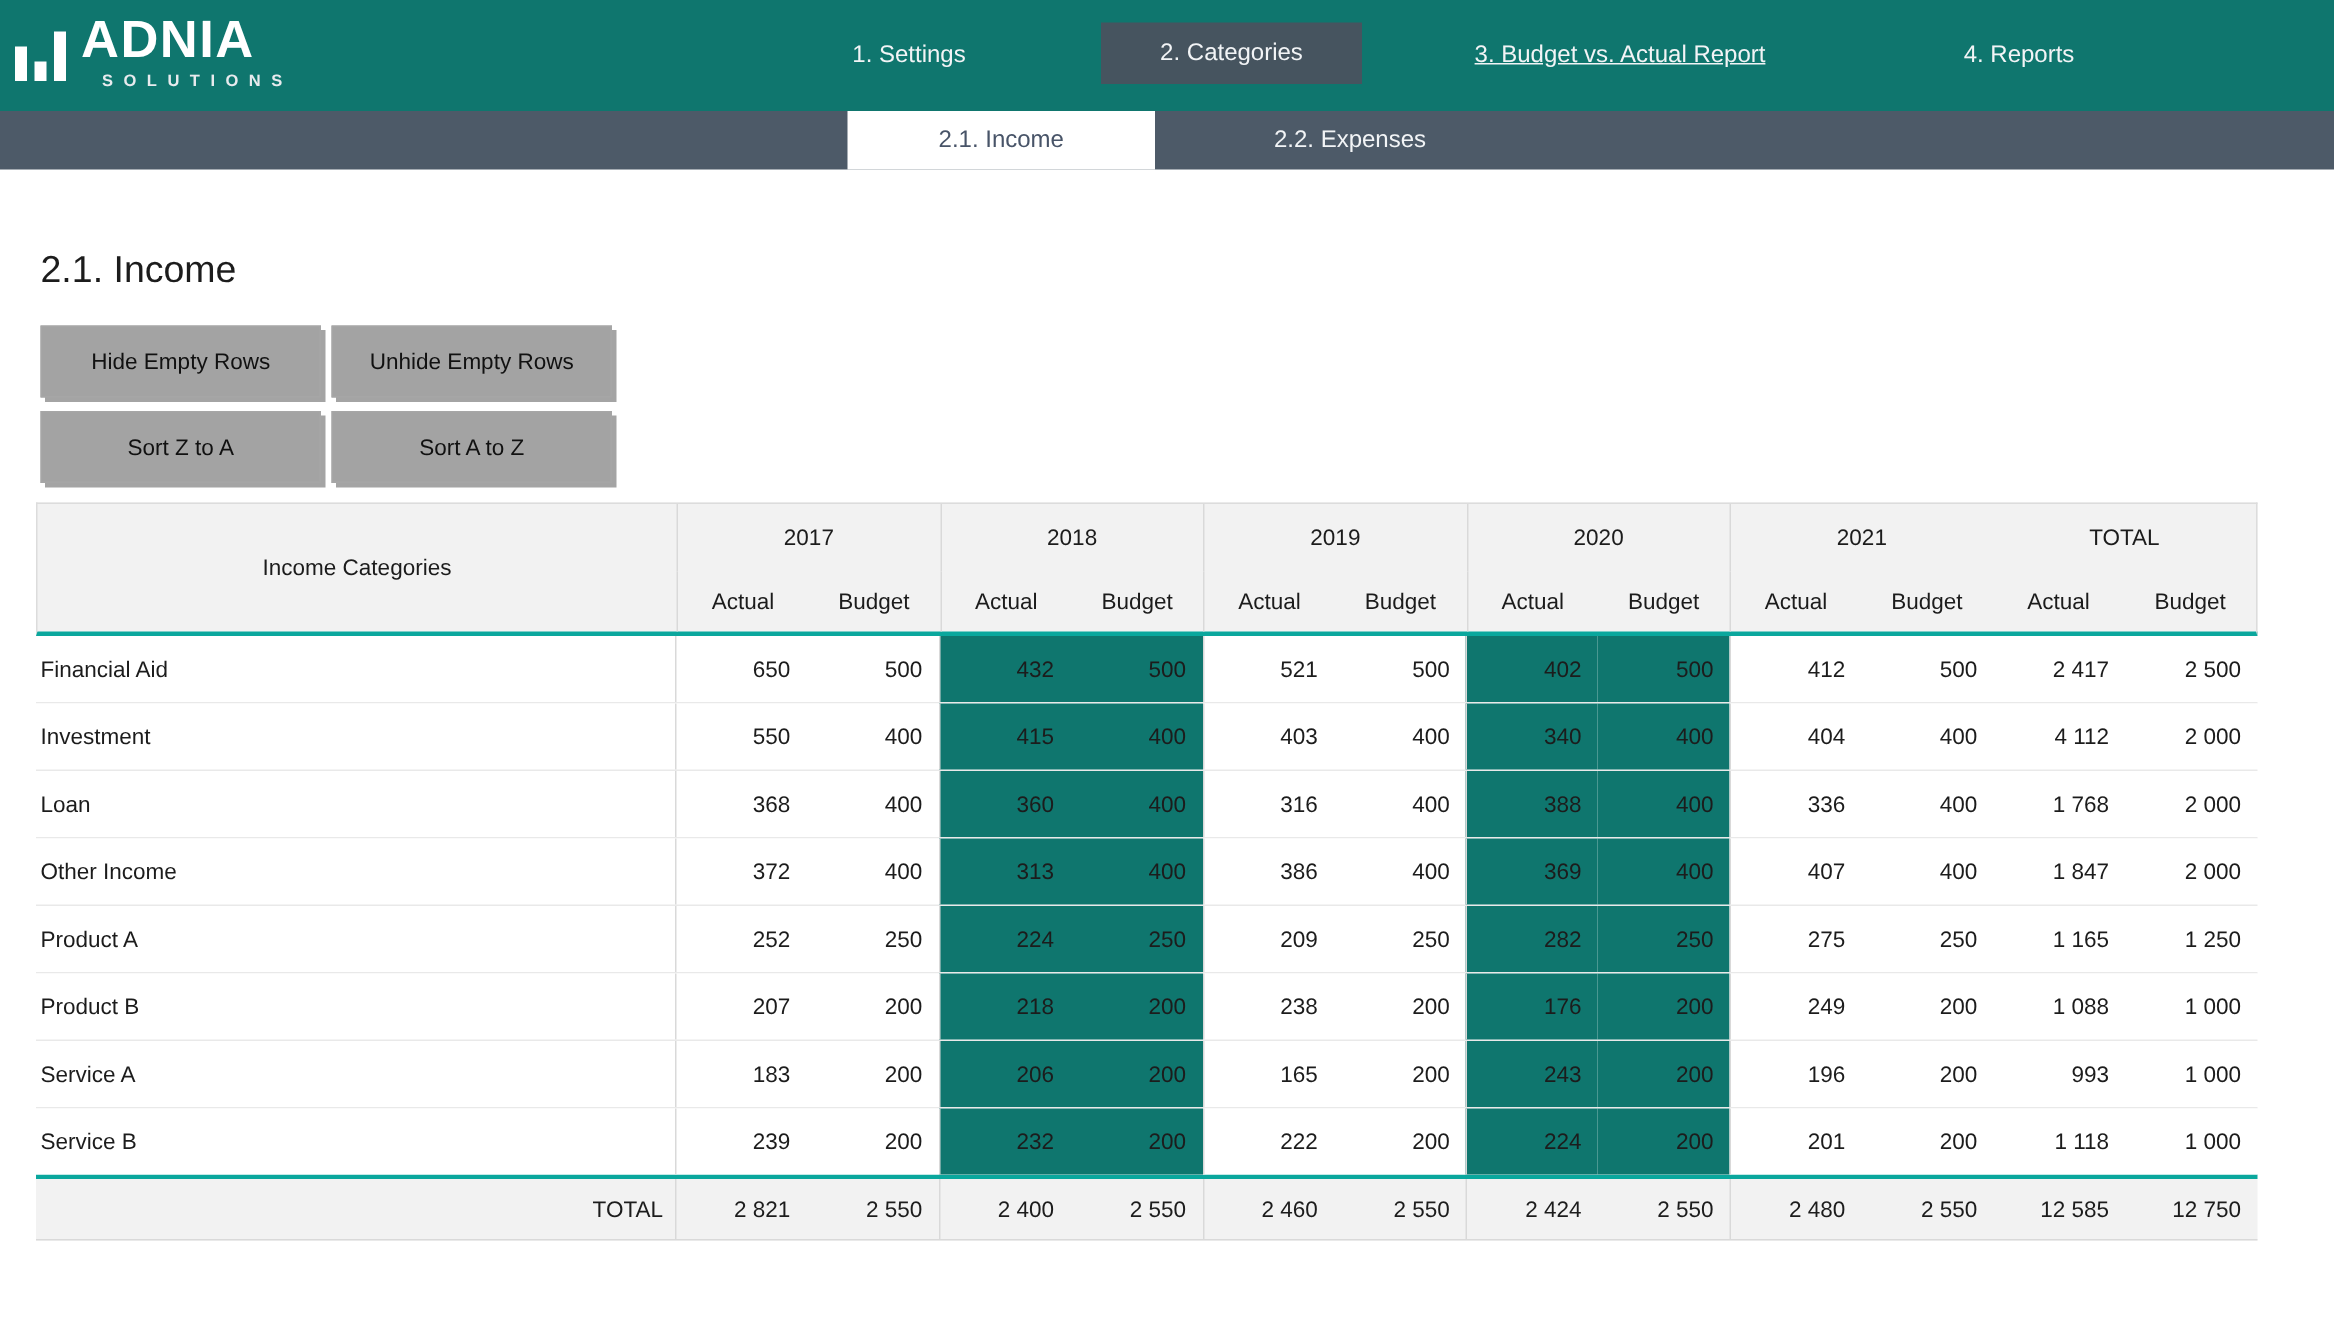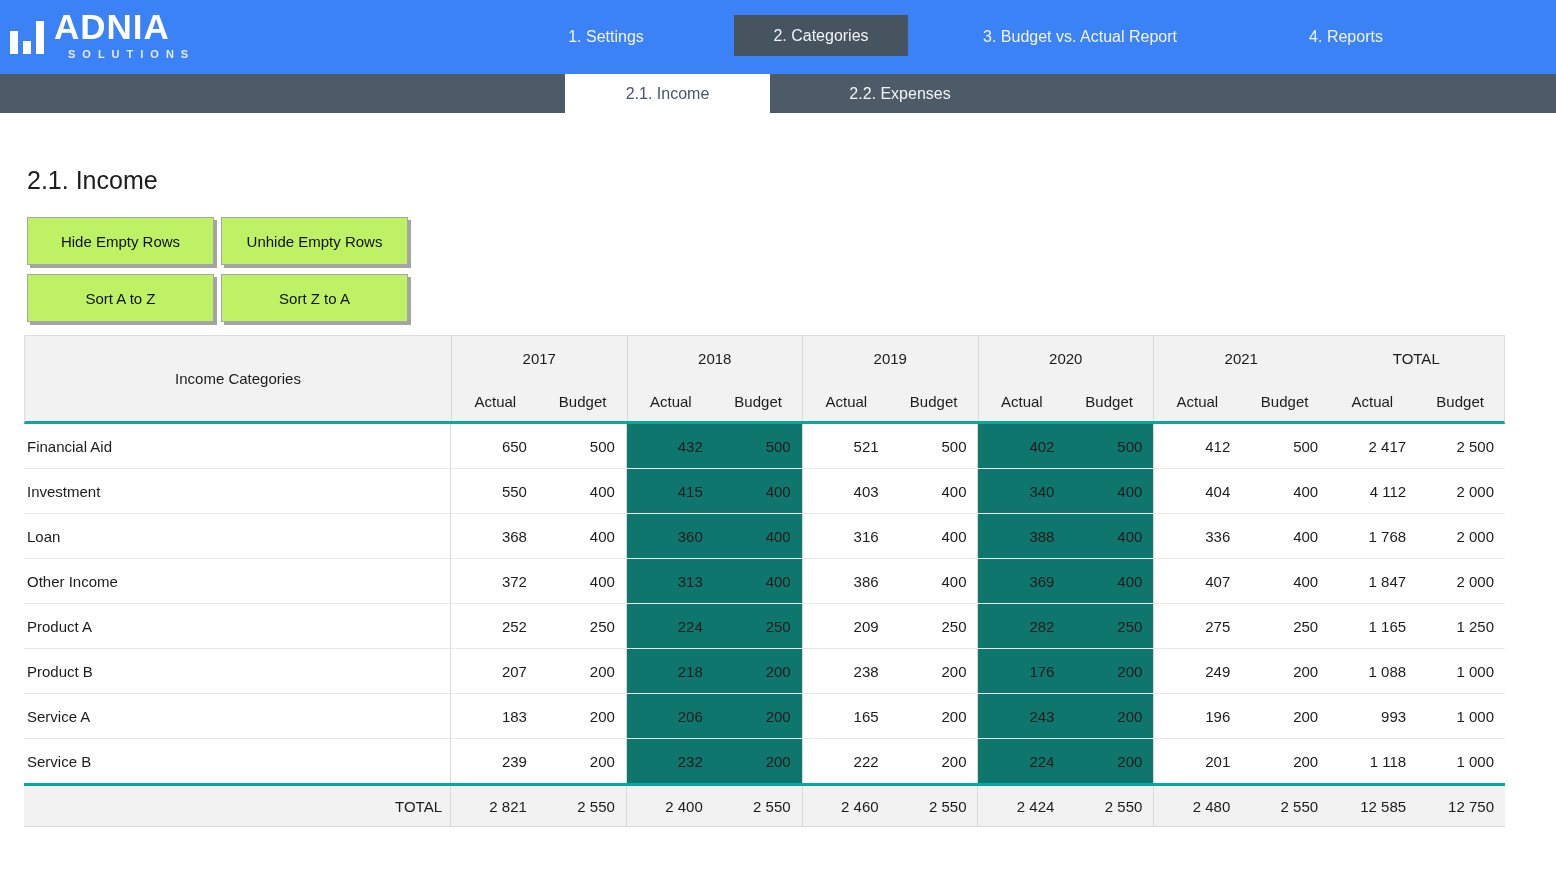--- a/index.html
+++ b/index.html
@@ -1,19 +1,19 @@
 <!DOCTYPE html>
 <html><head>
 <meta charset="utf-8">
 <style>
   html,body{margin:0;padding:0;background:#ffffff;}
   body{width:1556px;height:878px;position:relative;font-family:"Liberation Sans",sans-serif;color:#1c1c1c;overflow:hidden;}
 
   
-  .navbar{position:absolute;left:0;top:0;width:1556px;height:74px;background:#3b82f6;}
+  .navbar{position:absolute;left:0;top:0;width:1556px;height:74px;background:#0f766e;}
   .logo{position:absolute;left:10px;top:8px;display:flex;align-items:flex-start;}
   .logo-icon{display:flex;align-items:flex-end;gap:5px;height:40px;margin:6px 10px 0 0;}
   .logo-icon .bar{background:#ffffff;width:8px;display:block;}
   .bar.b1{height:23px;}
   .bar.b2{height:13px;}
   .bar.b3{height:33px;}
   .logo-text{display:flex;flex-direction:column;}
   .logo-name{color:#ffffff;font-size:35px;font-weight:700;letter-spacing:1px;line-height:38px;}
   .logo-sub{color:#e8ebee;font-size:11px;font-weight:700;letter-spacing:7px;margin-top:2px;margin-left:14px;}
   .nav-item{position:absolute;top:0;height:74px;display:flex;align-items:center;justify-content:center;color:#f2f4f6;font-size:16px;transform:translateX(-50%);cursor:default;margin-left:44px;}
@@ -22,21 +22,21 @@
   
   .subnav{position:absolute;left:0;top:74px;width:1556px;height:39px;background:#4d5a68;}
   .subtab{position:absolute;top:0;height:39px;display:flex;align-items:center;justify-content:center;font-size:16px;color:#f2f4f6;cursor:default;}
   .subtab.active{background:#ffffff;color:#485468;}
 
   
   .page-title{position:absolute;left:27px;top:166px;font-size:25px;color:#1c1c1c;}
 
   
   .btn-grid{position:absolute;left:27px;top:217px;display:grid;grid-template-columns:187px 187px;grid-auto-rows:48px;column-gap:7px;row-gap:9px;}
-  .xbtn{background:#bef264;border:1px solid #a6a6a6;box-shadow:3px 3px 0 rgba(90,90,90,0.55);display:flex;align-items:center;justify-content:center;font-size:15px;color:#111;font-family:"Liberation Sans",sans-serif;cursor:pointer;}
+  .xbtn{background:#a3a3a3;border:1px solid #a6a6a6;box-shadow:3px 3px 0 rgba(90,90,90,0.55);display:flex;align-items:center;justify-content:center;font-size:15px;color:#111;font-family:"Liberation Sans",sans-serif;cursor:pointer;}
 
   
   .table-wrap{position:absolute;left:24px;top:335px;width:1481px;}
   .thead{display:grid;grid-template-columns:426px repeat(12,1fr);grid-template-rows:45px 40px;background:#f2f2f2;border-top:1px solid #dcdcdc;border-left:1px solid #dcdcdc;border-right:1px solid #dcdcdc;box-sizing:border-box;border-bottom:3px solid #0aa79d;}
   .hc{display:flex;align-items:center;justify-content:center;font-size:15px;color:#1c1c1c;}
   .hc.cat-head{grid-column:1;grid-row:1/3;}
   .tbody{border-bottom:3px solid #0aa79d;}
   .trow{display:grid;grid-template-columns:426px repeat(12,1fr);height:44px;border-bottom:1px solid #e9e9e9;background:#ffffff;}
   .trow:last-child{border-bottom:none;}
   .tfoot .trow{background:#f2f2f2;border-bottom:1px solid #d9d9d9;height:40px;}
@@ -57,36 +57,36 @@
         <span class="bar b2"></span>
         <span class="bar b3"></span>
     </span>
     <span class="logo-text">
       <span class="logo-name">ADNIA</span>
       <span class="logo-sub">SOLUTIONS</span>
     </span>
   </div>
   <div class="nav-item" style="left:562px;">1. Settings</div>
   <div class="nav-item boxed" style="left:690px;width:174px;">2. Categories</div>
-  <div class="nav-item" style="left:1036px;">3. Budget vs. Actual Report</div>
+  <div class="nav-item" style="left:1036px;text-decoration:underline;">3. Budget vs. Actual Report</div>
   <div class="nav-item" style="left:1302px;">4. Reports</div>
 </div>
 
 <div class="subnav">
   <div class="subtab active" style="left:565px;width:205px;">2.1. Income</div>
   <div class="subtab" style="left:780px;width:240px;">2.2. Expenses</div>
 </div>
 
 <div class="page-title">2.1. Income</div>
 
 <div class="btn-grid">
   <div class="xbtn">Hide Empty Rows</div>
   <div class="xbtn">Unhide Empty Rows</div>
+  <div class="xbtn">Sort Z to A</div>
   <div class="xbtn">Sort A to Z</div>
-  <div class="xbtn">Sort Z to A</div>
 </div>
 
 <div class="table-wrap">
   <div class="thead" id="thead">
       <div class="hc cat-head">Income Categories</div>
       <div class="hc gs" style="grid-area: 1 / 2 / auto / span 2;">2017</div>
       <div class="hc gs" style="grid-area: 1 / 4 / auto / span 2;">2018</div>
       <div class="hc gs" style="grid-area: 1 / 6 / auto / span 2;">2019</div>
       <div class="hc gs" style="grid-area: 1 / 8 / auto / span 2;">2020</div>
       <div class="hc gs" style="grid-area: 1 / 10 / auto / span 2;">2021</div>

